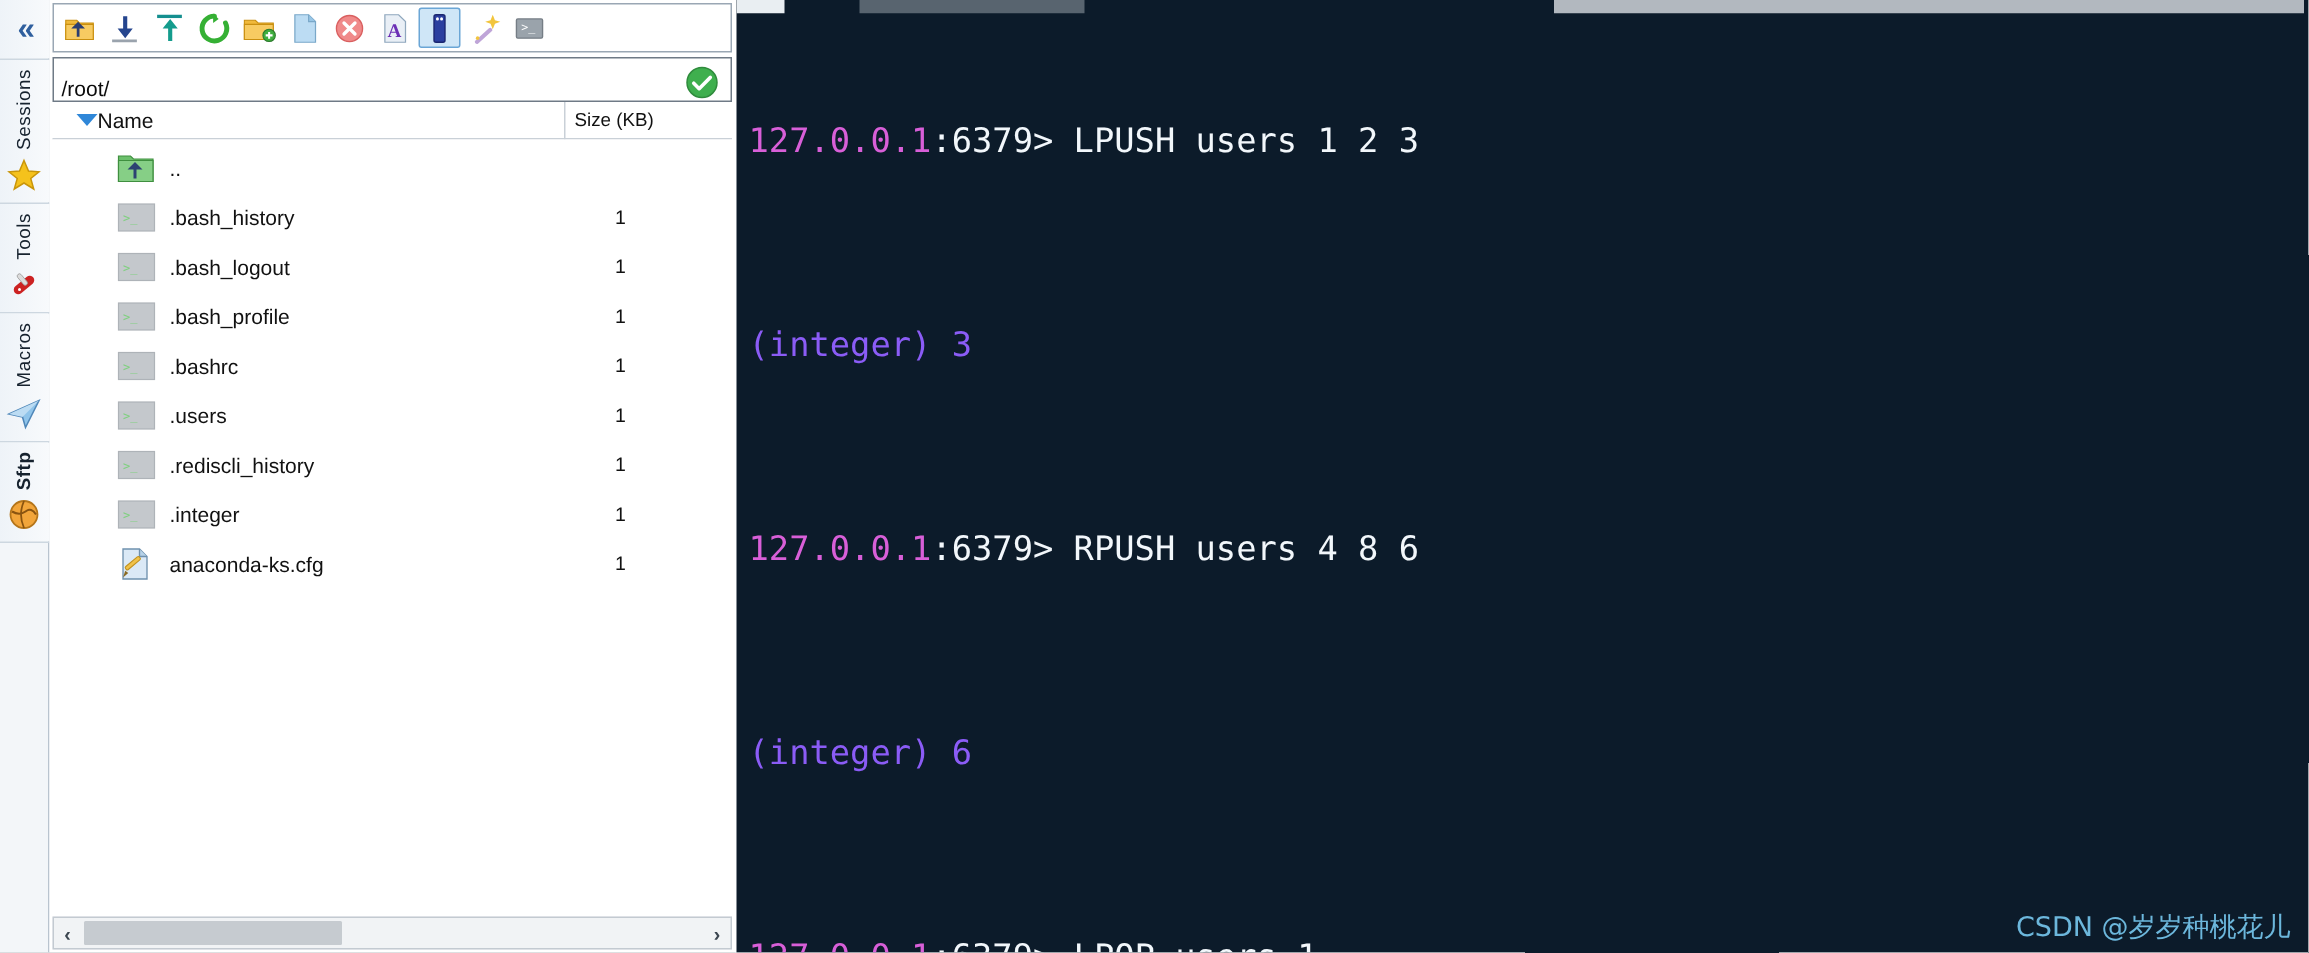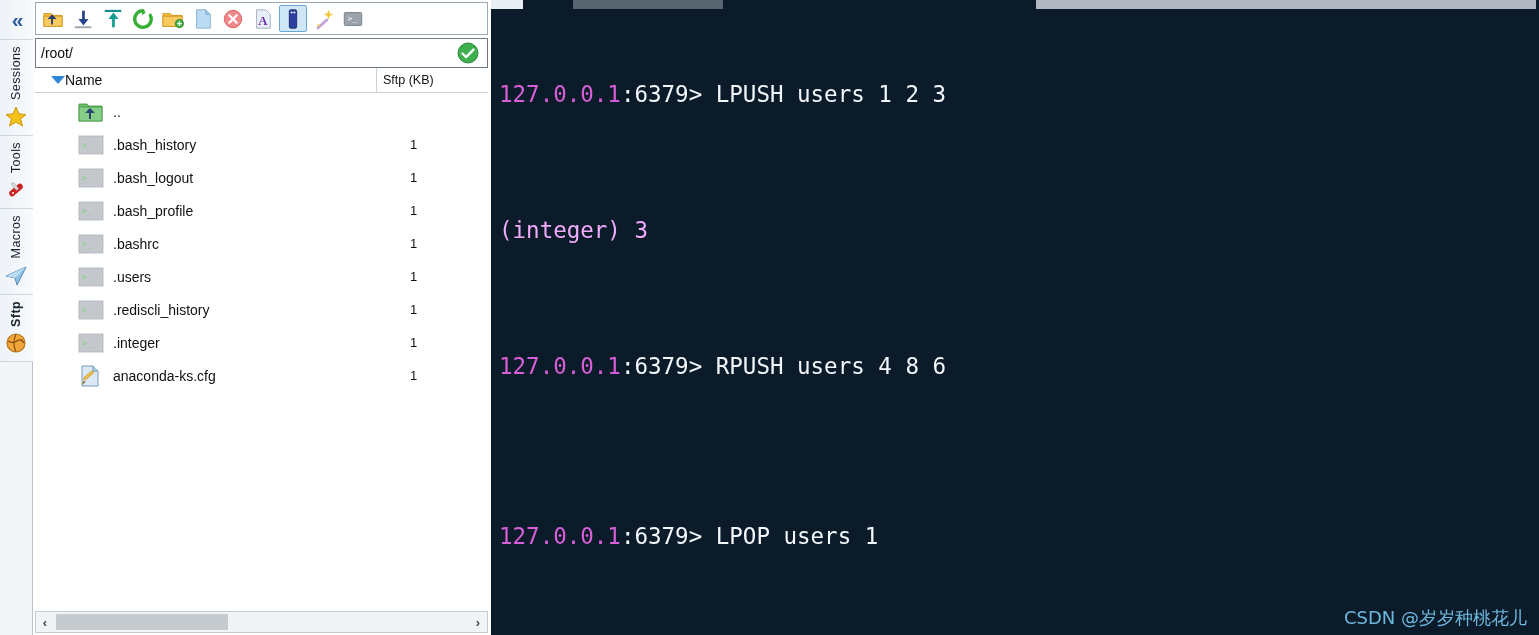--- a/index.html
+++ b/index.html
@@ -73,21 +73,21 @@
     border-radius: 2px;
     cursor: pointer;
   }
   .tbtn.active { background: #cfe6f7; border: 1px solid #6ba6d6; }
 
   #pathbar {
     height: 30px;
     margin: 3px 2px 0 2px;
     border: 1px solid #6f7a86;
     background: #ffffff;
-    display: flex; align-items: center;
+    display: flex; align-items: flex-end;
     padding: 0 4px 0 5px;
     position: relative;
   }
   #pathtext { font-size: 14px; color: #0b0b0b; flex: 1; font-family:"Liberation Sans",sans-serif;}
   #okcheck { width: 24px; height: 24px; margin-right: 3px; }
 
   #colhdr {
     height: 25px;
     margin: 0 2px;
     border-bottom: 1px solid #c9d0d7;
@@ -152,21 +152,21 @@
     font-size: 22.5px;
     line-height: 34px;
     white-space: pre;
     color: #e8eef4;
     letter-spacing: 0px;
   }
   .tline { height: 34px; }
   .host { color: #d85fd8; }
   .port { color: #f2f7fb; }
   .cmd  { color: #f2f7fb; }
-  .out  { color: #f0abfc; text-align: center; }
+  .out  { color: #8b5cf6; text-align: center; }
   #watermark {
     position:absolute; right: 12px; bottom: 5px;
     color: #7dd3fc; opacity: .85;
     font-size: 18px;
     font-family: "DejaVu Sans", sans-serif;
   }
 </style>
 </head>
 <body>
 
@@ -301,21 +301,21 @@
         <svg viewBox="0 0 24 24" width="24" height="24">
           <circle cx="12" cy="12" r="10" fill="#3faf4e" stroke="#2f8b3c" stroke-width="1"></circle>
           <path d="M6.5 12.5 l3.6 3.6 L17.5 8.6" stroke="#fff" stroke-width="2.4" fill="none" stroke-linecap="round" stroke-linejoin="round"></path>
         </svg>
       </span>
     </div>
 
     <div id="colhdr">
       <span class="sort-tri"></span>
       <span class="hdr-name">Name</span>
-      <span class="hdr-size">Sftp (KB)</span>
+      <span class="hdr-size">Size (KB)</span>
     </div>
 
     <div id="filelist">
 
       <div class="frow">
         <span class="fico">
           <svg viewBox="0 0 26 22" width="26" height="22">
             <path d="M1 3 h8 l2 2 h13 v15 H1 Z" fill="#6cc06c" stroke="#3f8f3f" stroke-width=".8"></path>
             <path d="M1 6 h23 v14 H1 Z" fill="#86cf86" stroke="#3f8f3f" stroke-width=".8"></path>
             <path d="M13 18 v-6 h4 l-5 -5 -5 5 h4 v6 z" fill="#2c4272"></path>
@@ -433,20 +433,21 @@
       <div class="ghosttab" style="left:545px;width:500px;opacity:.75;"></div>
     </div>
 
     <div id="termbody">
       <div class="tline"><span class="host">127.0.0.1</span><span class="port">:6379&gt;</span><span class="cmd"> LPUSH users 1 2 3</span></div>
 
       <div class="tline"><span class="out">(integer) 3</span></div>
 
       <div class="tline"><span class="host">127.0.0.1</span><span class="port">:6379&gt;</span><span class="cmd"> RPUSH users 4 8 6</span></div>
 
+      <div class="tline"><span class="out">(integer) 6</span></div>
 
       <div class="tline"><span class="host">127.0.0.1</span><span class="port">:6379&gt;</span><span class="cmd"> LPOP users 1</span></div>
 
       
 
       
 
       
 
       

